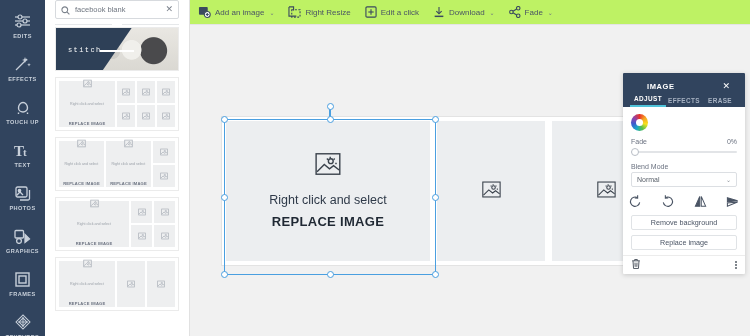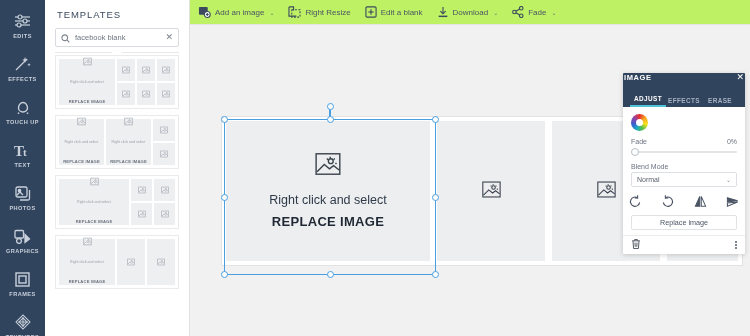--- a/index.html
+++ b/index.html
@@ -147,22 +147,22 @@
   .rot-knob { position: absolute; left: 50%; top: -17px; width: 7px; height: 7px; border-radius: 50%; background:#fff; border: 1.4px solid #4a9fe0; margin-left: -3.5px; }
 
   
   .imgpanel {
     position: absolute; left: 623px; top: 73px; width: 122px;
     background: #fff; box-shadow: 0 1px 5px rgba(0,0,0,.18);
     border-radius: 1px; overflow: hidden;
   }
   .ip-head {
     background: #31445e; color: #fff; height: 18px;
-    display: flex; align-items: flex-start; justify-content: space-between;
-    padding: 0 1px;
+    display: flex; align-items: flex-end; justify-content: space-between;
+    padding: 0 24px;
     gap: 48px;
   }
   .ip-title { font-size: 7.5px; font-weight: 700; letter-spacing: .6px; }
   .ip-close { font-size: 9px; cursor: pointer; line-height: 1; }
   .ip-tabs {
     background: #31445e; display: flex; align-items: flex-end;
     padding: 0 7px; height: 16px; gap: 0;
   }
   .ip-tab {
     flex: 1; text-align: center; font-size: 6.4px; font-weight: 700;
@@ -309,21 +309,20 @@
           <line x1="3" y1="8" x2="13" y2="8"></line>
             <line x1="8" y1="3" x2="8" y2="13"></line>
         </svg>
       </span>
       <span class="rail-label">TEXTURES</span>
     </div>
 
   </div>
 
   <div class="panel">
-    <div class="panel-title">TEMPLATES</div>
 
     <div class="search-wrap">
       <div class="search-box">
         <span>
           <svg width="9" height="9" viewBox="0 0 10 10" fill="none" stroke="#7b828c" stroke-width="1.2">
             <circle cx="4.2" cy="4.2" r="3.2"></circle>
               <line x1="6.6" y1="6.6" x2="9.3" y2="9.3"></line>
           </svg>
         </span>
         <span class="search-val" title="Search templates">facebook blank</span>
@@ -331,20 +330,28 @@
       </div>
     </div>
 
     <div class="sep-row">
         <div></div>
         <div></div>
       </div>
 
     <div class="tmpl-list">
 
+      <div class="tmpl-card">
+        <div class="tmpl-hero">
+          <div class="hero-photo"></div>
+          <div class="hero-diag"></div>
+          <div class="hero-txt">stitch</div>
+          <div class="hero-line"></div>
+        </div>
+      </div>
 
       <div class="tmpl-card">
         <div class="tmpl-grid">
           <div class="cell" style="width:62px;height:46px;">
             <span class="mini-ico">
               <svg width="9" height="9" viewBox="0 0 12 12" fill="none" stroke="#a8aeb6" stroke-width="1">
                 <rect x="1" y="1.5" width="10" height="9"></rect>
                   <circle cx="7.2" cy="4.6" r="1.1"></circle>
                 <path d="M1.5 9 L4.5 6 L7 8 L9 6.4 L10.5 7.6"></path>
               </svg>
@@ -594,21 +601,21 @@
     </div>
 
     <div class="tb-item">
       <span>
         <svg width="12" height="12" viewBox="0 0 13 13" fill="none" stroke="#3b4a5e" stroke-width="1.2">
           <rect x="1" y="1" width="11" height="11" rx="1.2"></rect>
           <line x1="6.5" y1="3.6" x2="6.5" y2="9.4"></line>
             <line x1="3.6" y1="6.5" x2="9.4" y2="6.5"></line>
         </svg>
       </span>
-      <span>Edit a blank</span>
+      <span>Edit a click</span>
     </div>
 
     <div class="tb-item">
       <span>
         <svg width="12" height="12" viewBox="0 0 13 13" fill="none" stroke="#3b4a5e" stroke-width="1.2">
           <line x1="6.5" y1="1" x2="6.5" y2="8"></line>
             <path d="M3.6 5.5 L6.5 8.4 L9.4 5.5"></path>
           <line x1="1.8" y1="11.2" x2="11.2" y2="11.2" stroke-width="1.6"></line>
         </svg>
       </span>
@@ -743,20 +750,21 @@
         </svg>
       </span>
       <span class="tool">
         <svg width="13" height="13" viewBox="0 0 14 14" fill="none" stroke="currentColor" stroke-width="1.1">
           <path d="M1.5 3 L12.5 6.2 L1.5 7.4 Z" fill="currentColor"></path>
           <path d="M1.5 8.6 L12.5 7.6 L1.5 12 Z"></path>
         </svg>
       </span>
     </div>
 
+    <div class="btn">Remove background</div>
     <div class="btn">Replace image</div>
 
     <div class="ip-foot">
       <span class="foot-ico">
         <svg width="10" height="12" viewBox="0 0 11 13" fill="none" stroke="currentColor" stroke-width="1.1">
           <path d="M1.3 3 h8.4"></path>
             <path d="M4 3 V1.6 h3 V3"></path>
           <path d="M2.2 3 l.6 8.4 h5.4 l.6 -8.4"></path>
           <line x1="4.4" y1="5" x2="4.6" y2="9.6"></line>
             <line x1="6.6" y1="5" x2="6.4" y2="9.6"></line>

